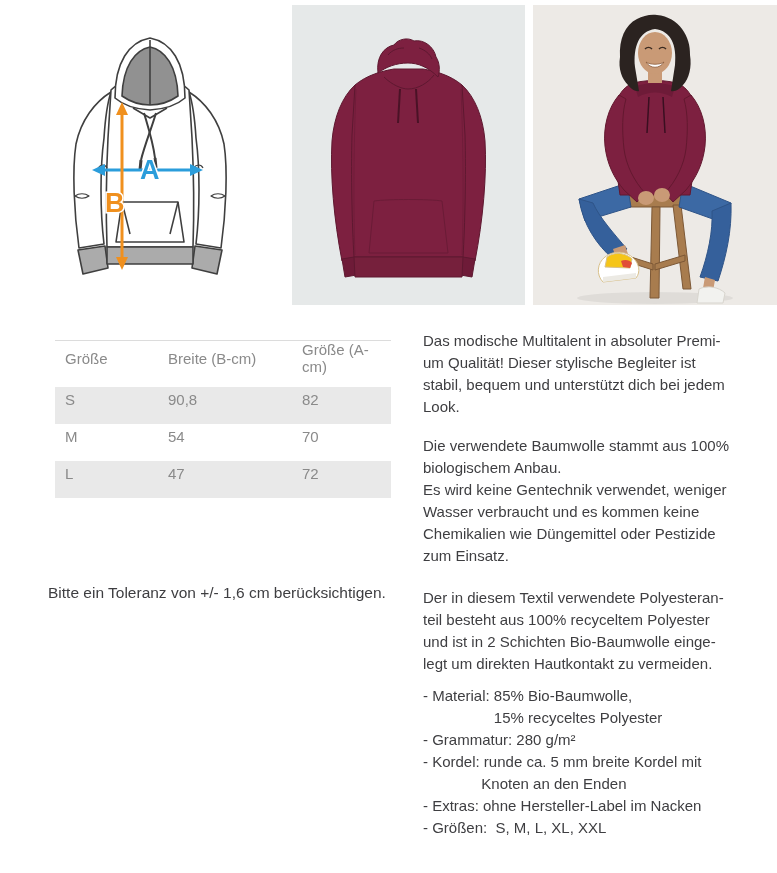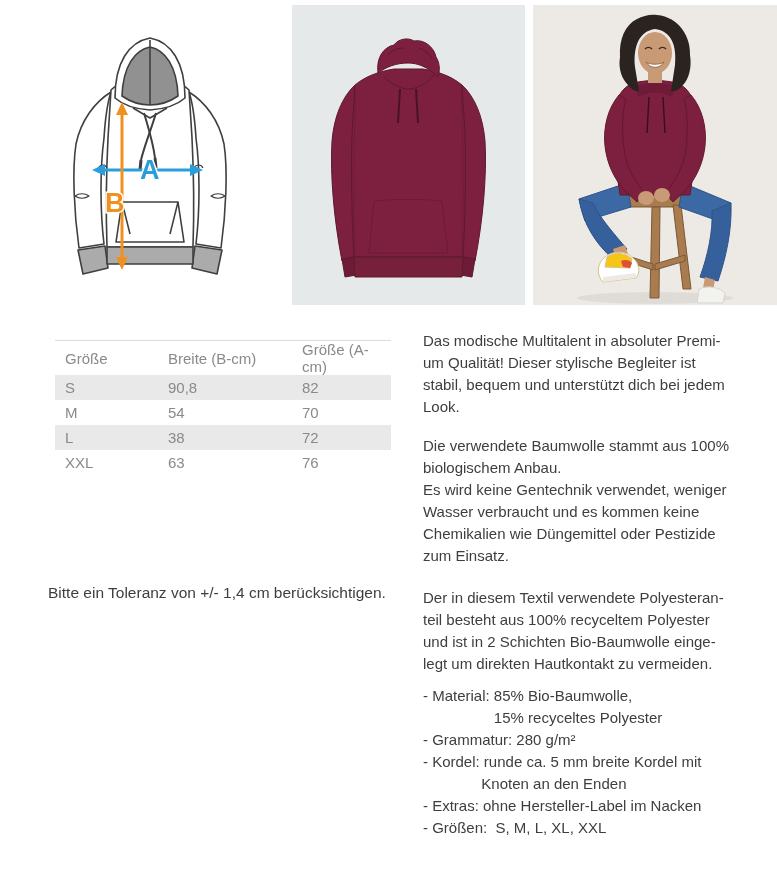--- a/index.html
+++ b/index.html
@@ -11,21 +11,21 @@
   .panel{position:absolute;overflow:hidden;}
   .panel svg{display:block;}
   #panel-diagram{left:45px;top:18px;width:210px;height:262px;background:#fff;}
   #panel-flat{left:292px;top:5px;width:233px;height:300px;}
   #panel-model{left:533px;top:5px;width:244px;height:300px;}
 
   
   #size-table-wrap{left:55px;top:340px;width:336px;}
   table{border-collapse:collapse;width:100%;table-layout:fixed;
         font-size:15px;color:#8a8a8a;border-top:1px solid #dcdcdc;}
-  th,td{text-align:left;font-weight:400;padding:0 0 0 10px;}
+  th,td{text-align:left;font-weight:400;padding:0 0 12px 10px;}
   th{height:27px;}
   td{height:25px;}
   col.c1{width:103px;} col.c2{width:134px;} col.c3{width:99px;}
   tbody tr:nth-child(odd){background:#e9e9e9;}
 
   
   #tolerance{left:48px;top:584px;font-size:15.5px;color:#3e3e41;}
 
   
   #description{left:423px;top:330px;width:365px;font-size:15px;
@@ -191,33 +191,28 @@
           <td>90,8</td>
           <td>82</td>
         </tr>
         <tr>
           <td>M</td>
           <td>54</td>
           <td>70</td>
         </tr>
         <tr>
           <td>L</td>
-          <td>38</td>
+          <td>47</td>
           <td>72</td>
-        </tr>
-        <tr>
-          <td>XXL</td>
-          <td>63</td>
-          <td>76</td>
         </tr>
       </tbody>
   </table>
 </div>
 
-<div class="abs" id="tolerance">Bitte ein Toleranz von +/- 1,4 cm berücksichtigen.</div>
+<div class="abs" id="tolerance">Bitte ein Toleranz von +/- 1,6 cm berücksichtigen.</div>
 
 <div class="abs" id="description">
   <div class="para m1">Das modische Multitalent in absoluter Premi-
 um Qualität! Dieser stylische Begleiter ist
 stabil, bequem und unterstützt dich bei jedem
 Look.</div>
   <div class="para m2">Die verwendete Baumwolle stammt aus 100%
 biologischem Anbau.
 Es wird keine Gentechnik verwendet, weniger
 Wasser verbraucht und es kommen keine

